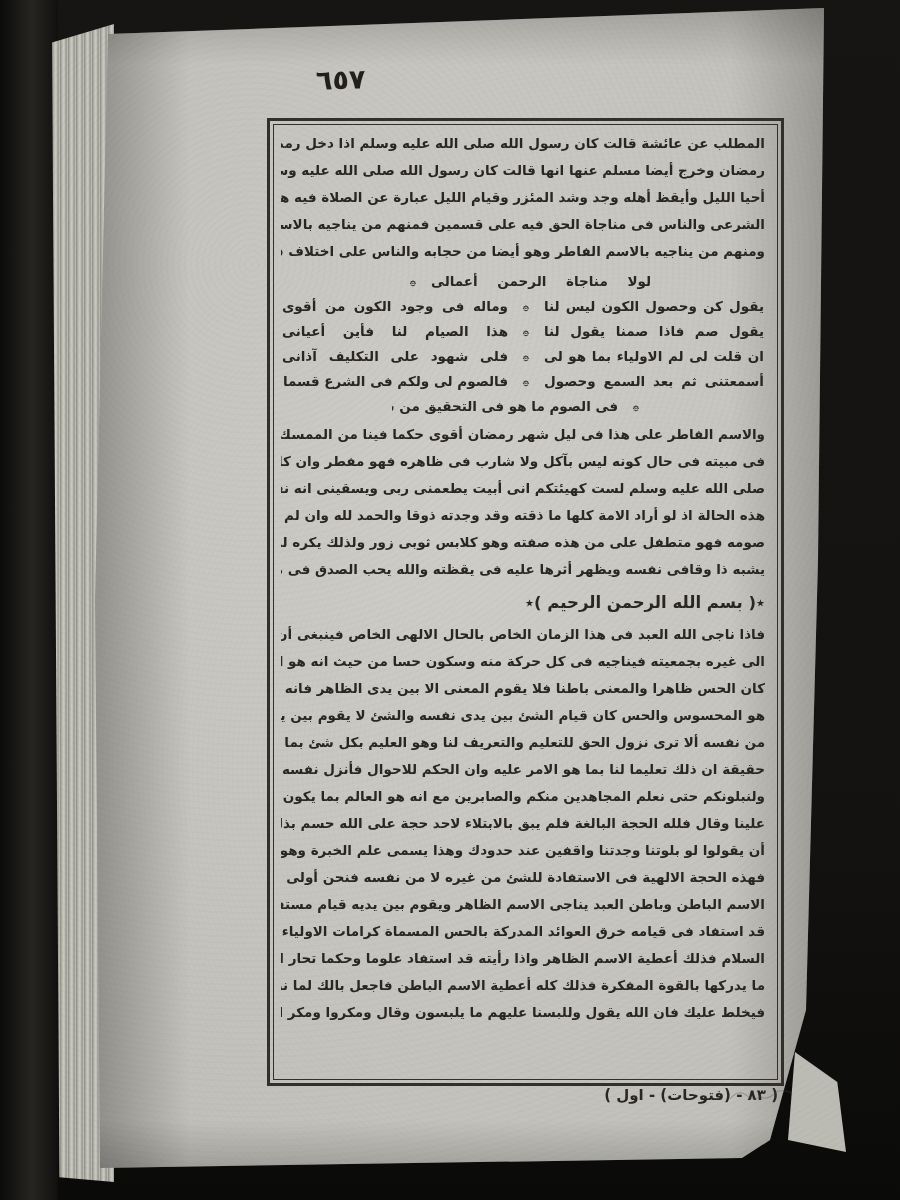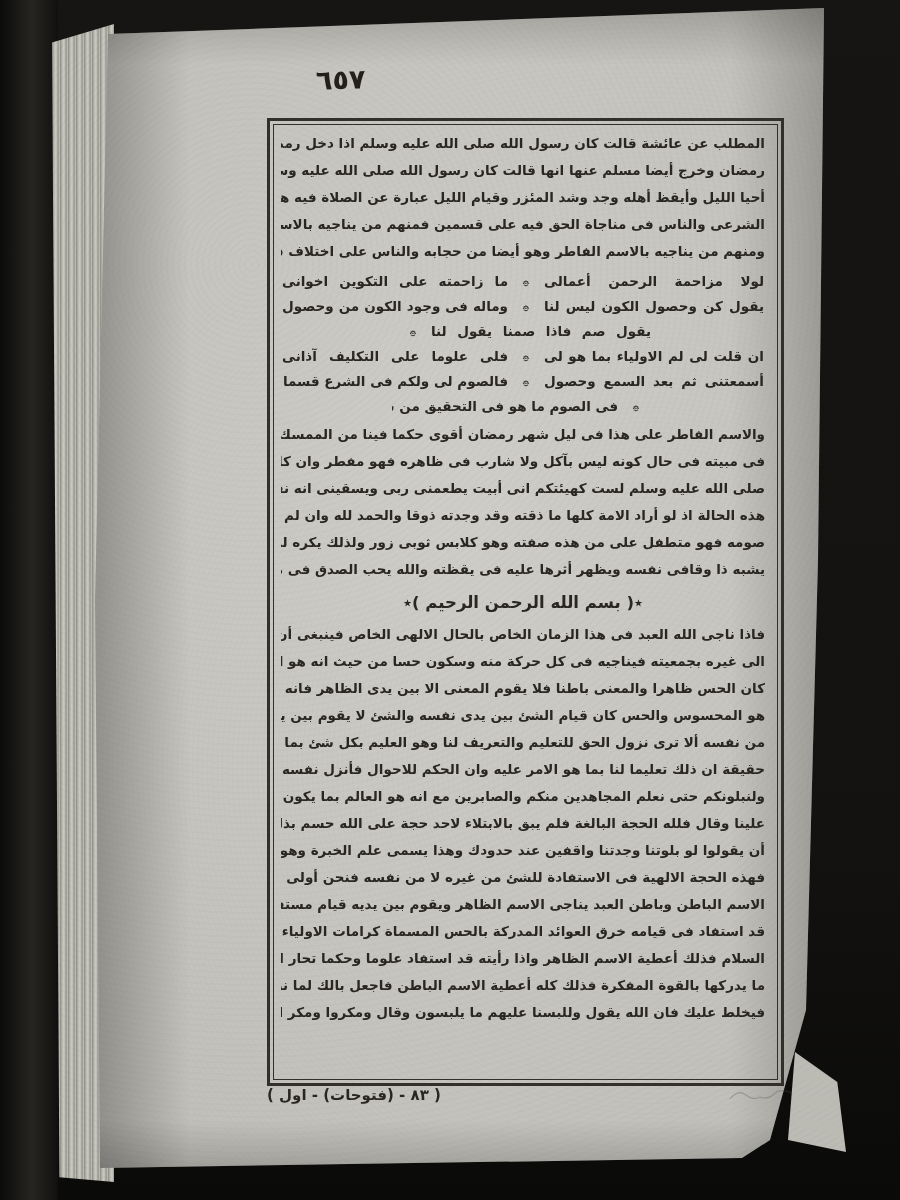--- a/index.html
+++ b/index.html
@@ -39,25 +39,25 @@
            color:#2a2720;font-weight:700;-webkit-font-smoothing:antialiased;}
   .tl{height:27px;line-height:27px;font-size:13.5px;white-space:nowrap;overflow:hidden;
       text-align:justify;text-align-last:justify;}
   .tl.end{text-align-last:right;}
   .poetry{padding:4px 0 2px 0;}
   .verse{height:25px;line-height:25px;display:flex;justify-content:center;align-items:center;font-size:13.5px;}
   .hemi{white-space:nowrap;overflow:hidden;text-align:justify;text-align-last:justify;}
   .hemi.h1{width:220px;}
   .hemi.h2{width:226px;}
   .vsep{width:36px;text-align:center;font-size:10px;color:#2a2720;}
-  .basmala{height:38px;line-height:40px;text-align:center;font-size:16.5px;letter-spacing:.5px;}
+  .basmala{height:38px;line-height:40px;text-align:right;font-size:16.5px;letter-spacing:.5px;}
   
   .pagenum{position:absolute;left:316px;top:64px;font-size:27px;font-weight:700;color:#23201a;
            transform:rotate(-2deg);direction:rtl;}
-  .footer{position:absolute;left:267px;top:1086px;width:511px;text-align:left;direction:rtl;
+  .footer{position:absolute;left:267px;top:1086px;width:511px;text-align:right;direction:rtl;
           font-size:15px;font-weight:700;color:#2a2720;}
   .scribble{position:absolute;left:726px;top:1083px;opacity:.3;}
 </style>
 </head>
 <body>
 
 <div class="photo">
   <div class="cover-left"></div>
   <div class="page-stack"></div>
   <div class="page"></div>
@@ -72,37 +72,37 @@
 
   <div class="content">
     <div class="tl">المطلب عن عائشة قالت كان رسول الله صلى الله عليه وسلم اذا دخل رمضان شد مئزره فلم يأو الى فراشه حتى ينسلخ</div>
     <div class="tl">رمضان وخرج أيضا مسلم عنها انها قالت كان رسول الله صلى الله عليه وسلم اذا دخل العشر تعنى العشر الآخر من رمضان</div>
     <div class="tl">أحيا الليل وأيقظ أهله وجد وشد المئزر وقيام الليل عبارة عن الصلاة فيه هذا هو المعروف من قيام الليل فى العرف</div>
     <div class="tl">الشرعى والناس فى مناجاة الحق فيه على قسمين فمنهم من يناجيه بالاسم الممسك وهو أيضا من حجاب الاسم رمضان</div>
     <div class="tl end">ومنهم من يناجيه بالاسم الفاطر وهو أيضا من حجابه والناس على اختلاف فى أحوالهم</div>
 
     <div class="poetry">
       <div class="verse">
-        <span class="hemi h1">لولا مزاحمة الرحمن أعمالى</span>
+        <span class="hemi h1">لولا مناجاة الرحمن أعمالى</span>
         <span class="vsep">۞</span>
-        <span class="hemi h2">ما زاحمته على التكوين اخوانى</span>
       </div>
       <div class="verse">
         <span class="hemi h1">يقول كن وحصول الكون ليس لنا</span>
         <span class="vsep">۞</span>
-        <span class="hemi h2">وماله فى وجود الكون من وحصول</span>
+        <span class="hemi h2">وماله فى وجود الكون من أقوى</span>
       </div>
       <div class="verse">
         <span class="hemi h1">يقول صم فاذا صمنا يقول لنا</span>
         <span class="vsep">۞</span>
+        <span class="hemi h2">هذا الصيام لنا فأين أعيانى</span>
       </div>
       <div class="verse">
         <span class="hemi h1">ان قلت لى لم الاولياء بما هو لى</span>
         <span class="vsep">۞</span>
-        <span class="hemi h2">فلى علوما على التكليف آذانى</span>
+        <span class="hemi h2">فلى شهود على التكليف آذانى</span>
       </div>
       <div class="verse">
         <span class="hemi h1">أسمعتنى ثم بعد السمع وحصول</span>
         <span class="vsep">۞</span>
         <span class="hemi h2">فالصوم لى ولكم فى الشرع قسمان</span>
       </div>
       <div class="verse">
         <span class="vsep">۞</span>
         <span class="hemi h2">فى الصوم ما هو فى التحقيق من شانى</span>
       </div>

